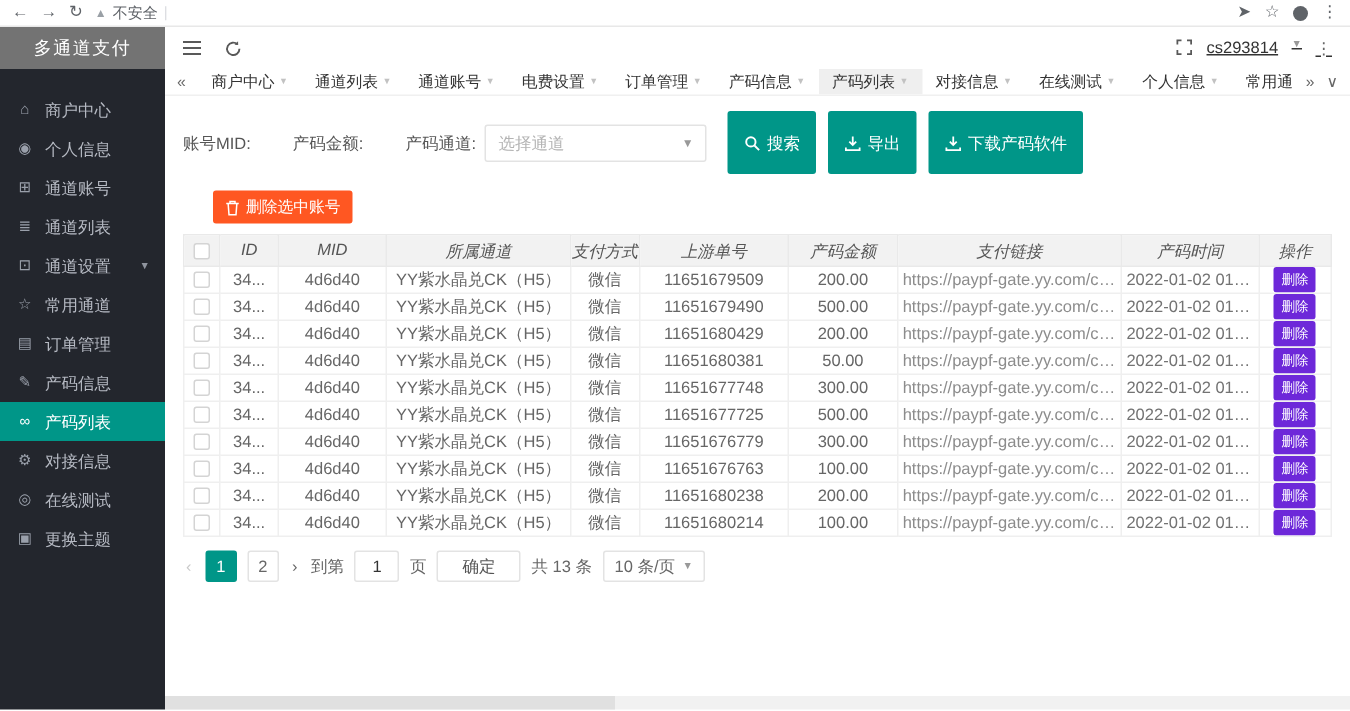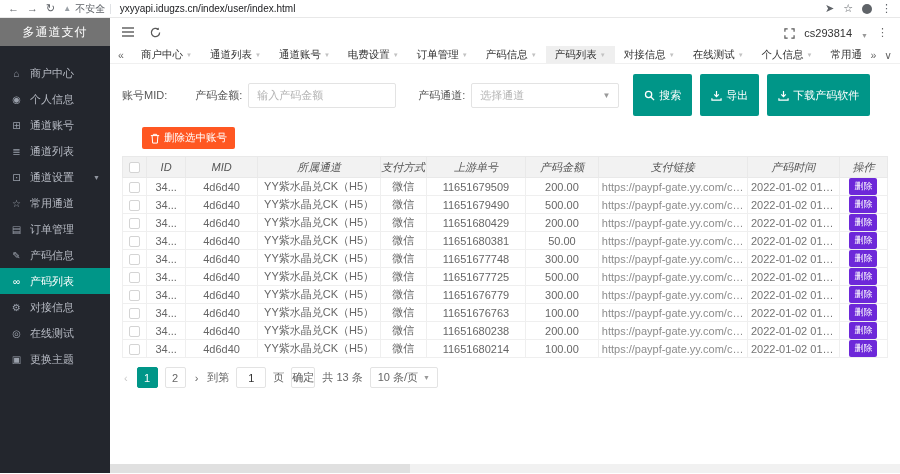--- a/index.html
+++ b/index.html
@@ -27,21 +27,21 @@
   .menu li .icon { width:13px; text-align:center; font-size:10px; color:#9aa0ab; }
   .menu li.active { background:#009688; color:#fff; }
   .menu li.active .icon { color:#fff; }
   .menu li .caret { margin-left:auto; font-size:7px; color:#8f949e; }
 
   .main { flex:1; min-width:0; display:flex; flex-direction:column; background:#fff; }
 
   
   .app-header { height:28px; display:flex; align-items:center; gap:16px; padding:0 12px; background:#fff; }
   .hd-ico { color:#595959; cursor:pointer; display:flex; align-items:center; }
-  .app-header .right { margin-left:auto; display:flex; align-items:flex-end; gap:9px; font-size:11px; color:#333; }
+  .app-header .right { margin-left:auto; display:flex; align-items:flex-start; gap:9px; font-size:11px; color:#333;text-decoration:underline; }
   .app-header .caret { font-size:7px; color:#999; }
   .app-header .dots { font-size:11px; color:#666; letter-spacing:0; }
 
   
   .tab-bar { height:18px; display:flex; align-items:stretch; font-size:10.5px; color:#333;
     border-bottom:1px solid #f0f0f0; }
   .tab-collapse { width:22px; display:flex; align-items:center; justify-content:center; color:#666; cursor:pointer; }
   .tabs { display:flex; overflow:hidden; flex:1; }
   .tab { display:flex; align-items:center; gap:3px; padding:0 9px; white-space:nowrap; cursor:pointer; }
   .tab .caret { font-size:6px; color:#c2c2c2; }
@@ -85,21 +85,21 @@
   
   .pagination { display:flex; align-items:center; gap:7px; margin-top:9px; font-size:11px; color:#666; }
   .pg-arrow { color:#c9c9c9; cursor:pointer; padding:0 2px; font-size:11px; }
   .pg-arrow.next { color:#666; }
   .page { min-width:21px; height:21px; border:1px solid #e3e3e3; border-radius:2px;
     display:flex; align-items:center; justify-content:center; padding:0 5px; cursor:pointer; background:#fff; }
   .page.active { background:#009688; border-color:#009688; color:#fff; }
   .goto-input { width:30px; height:21px; border:1px solid #e3e3e3; border-radius:2px;
     text-align:center; font-size:11px; color:#333; outline:none; font-family:inherit; }
   .confirm-btn { height:21px; border:1px solid #e3e3e3; border-radius:2px; background:#fff;
-    font-size:11px; color:#555; padding:0 0; cursor:pointer; font-family:inherit; }
+    font-size:11px; color:#555; padding:0 16px; cursor:pointer; font-family:inherit; }
   .per-page { height:21px; border:1px solid #e3e3e3; border-radius:2px; display:flex;
     align-items:center; gap:5px; padding:0 7px; cursor:pointer; }
   .per-page .caret { font-size:7px; color:#999; }
 
   
   .watermark { position:absolute; left:222px; top:228px; white-space:nowrap; pointer-events:none;
     font-family:"DejaVu Serif", "Liberation Serif", serif; font-size:26px; letter-spacing:1px;
     color:transparent; -webkit-text-stroke:1px #999; z-index:5; }
   .hscroll { height:9px; background:#f1f1f1; margin:0; flex-shrink:0; }
   .hscroll .thumb { width:38%; height:100%; background:#e0e0e0; }
@@ -110,21 +110,20 @@
 
 <div class="browser-bar">
   <span class="nav-ico">←</span>
   <span class="nav-ico">→</span>
   <span class="nav-ico">↻</span>
   <span class="sec">
     <span class="warn">▲</span>
     <span>不安全</span>
     <span class="sep">|</span>
   </span>
-  <span class="url">yxyyapi.idugzs.cn/index/user/index.html</span>
   <span class="right">
     <span class="nav-ico">➤</span>
     <span class="nav-ico">☆</span>
     <span class="avatar"></span>
     <span class="nav-ico">⋮</span>
   </span>
 </div>
 
 <div class="app">
 
@@ -303,21 +302,20 @@
         <span>∨</span>
       </span>
     </div>
 
     <div class="content">
 
       <div class="filter-row">
         <label>账号MID:</label>
         <span class="gap"></span>
         <label>产码金额:</label>
-        <input class="txt-input" type="text" placeholder="输入产码金额" style="">
         <span class="gap"></span>
         <label>产码通道:</label>
         <div class="select-box">
           <span>选择通道</span>
           <span class="caret">▼</span>
         </div>
         <span class="btns">
           <button class="btn btn-teal">
             <svg width="11" height="11" viewBox="0 0 12 12">
                 <circle cx="5" cy="5" r="3.4" fill="none" stroke="#fff" stroke-width="1.4"></circle>

